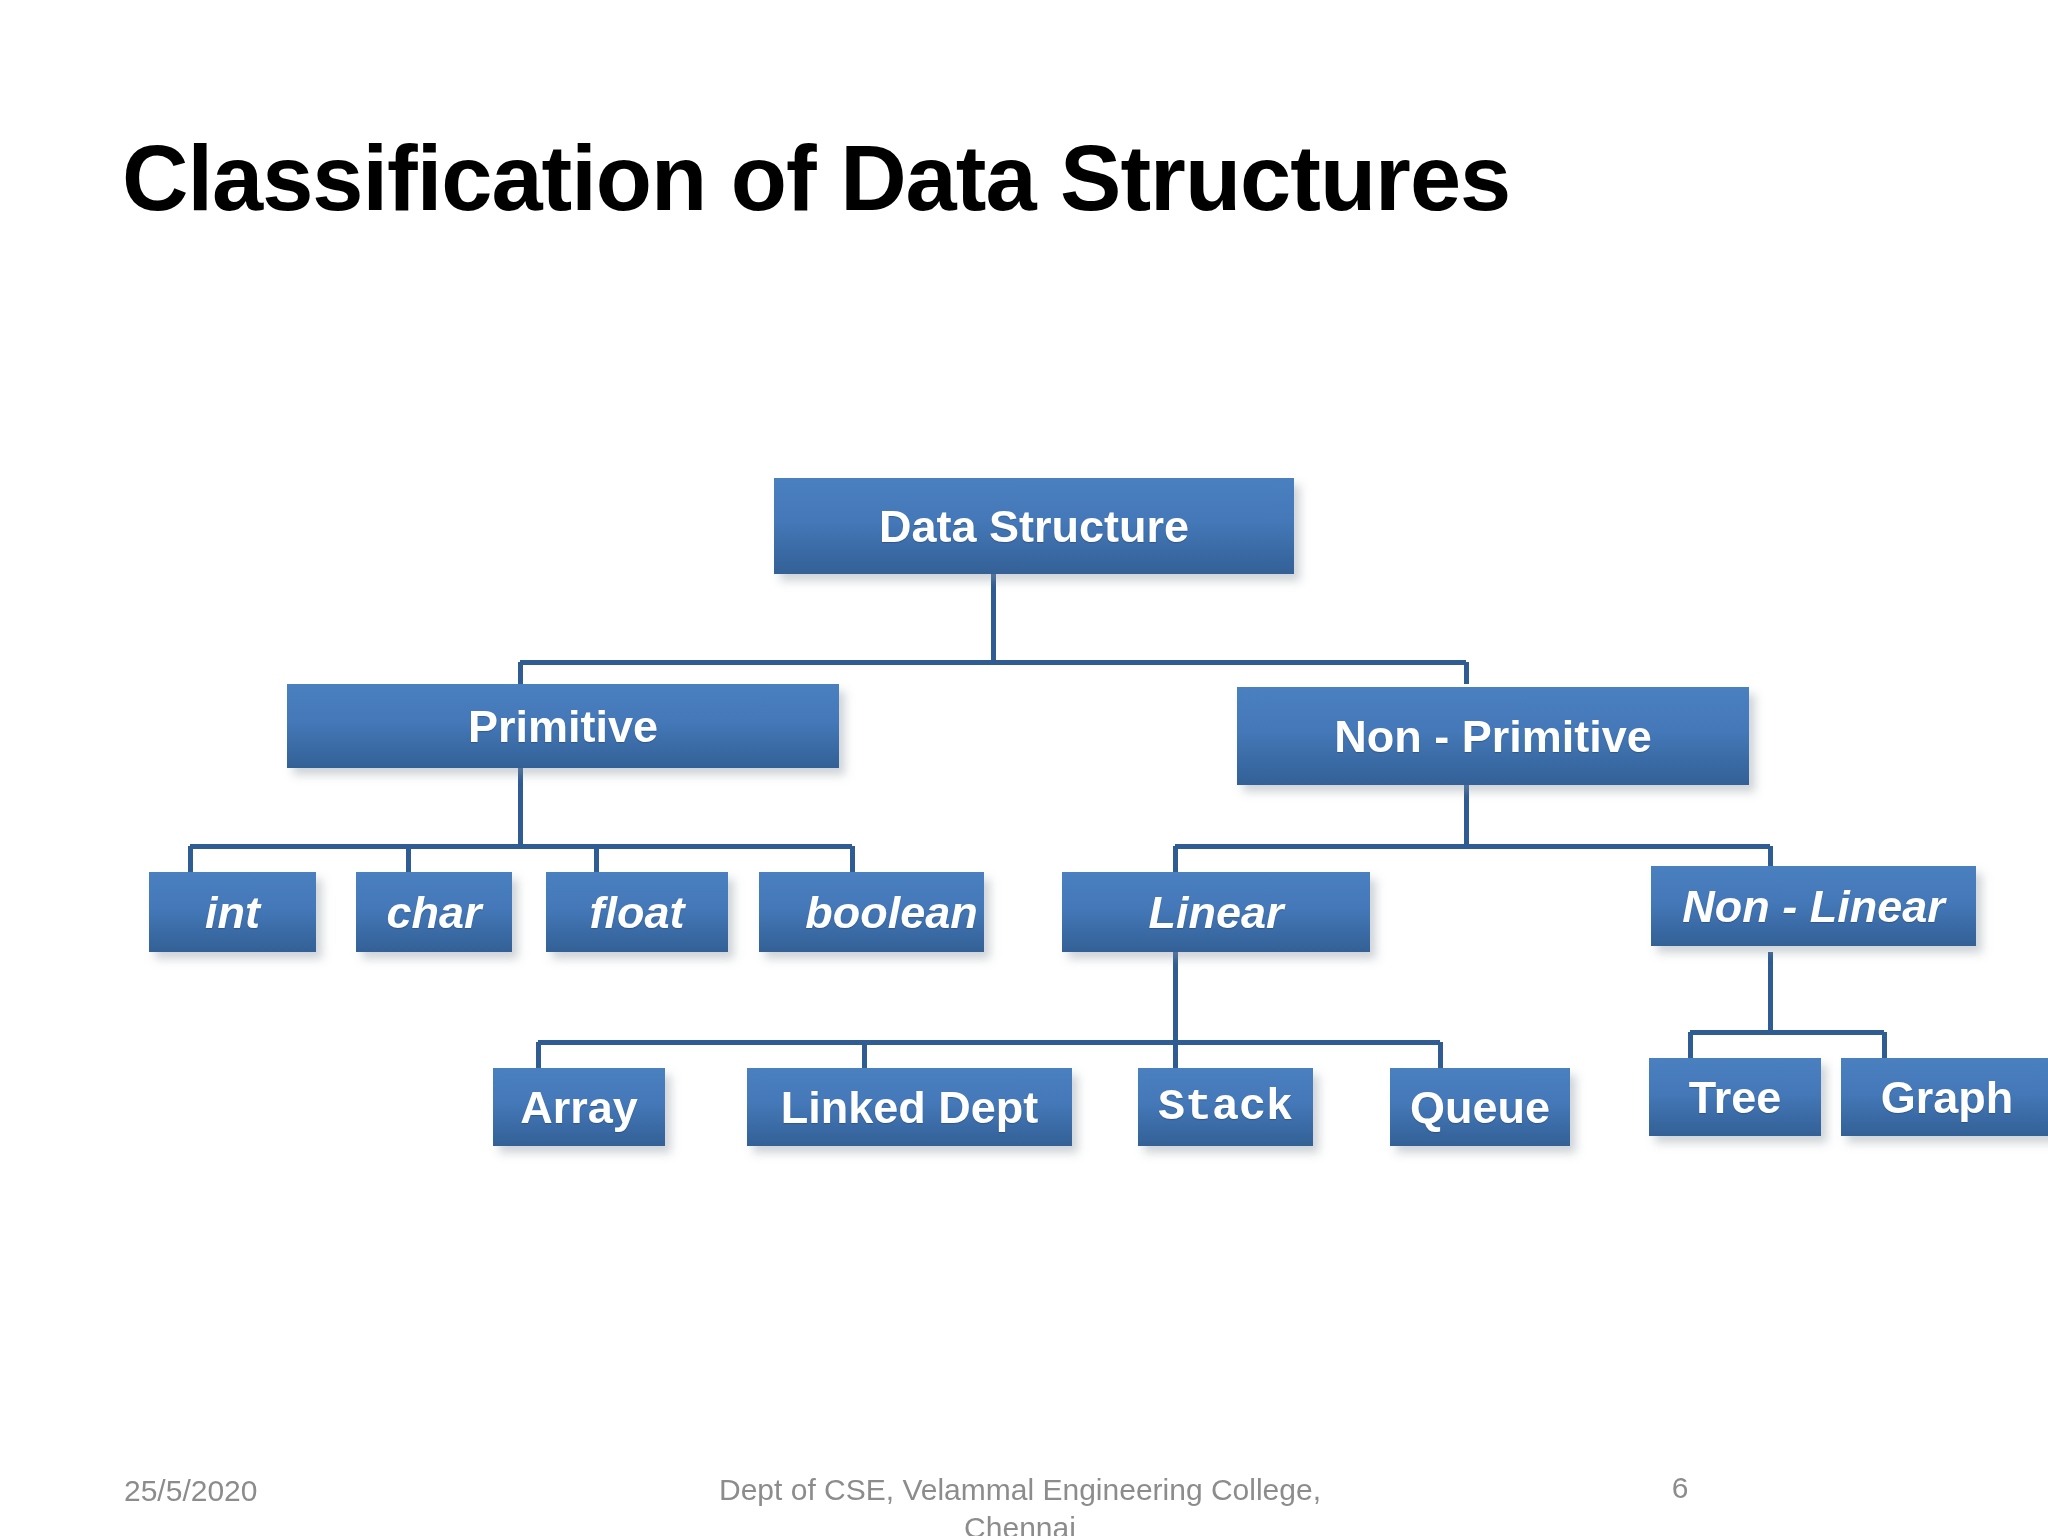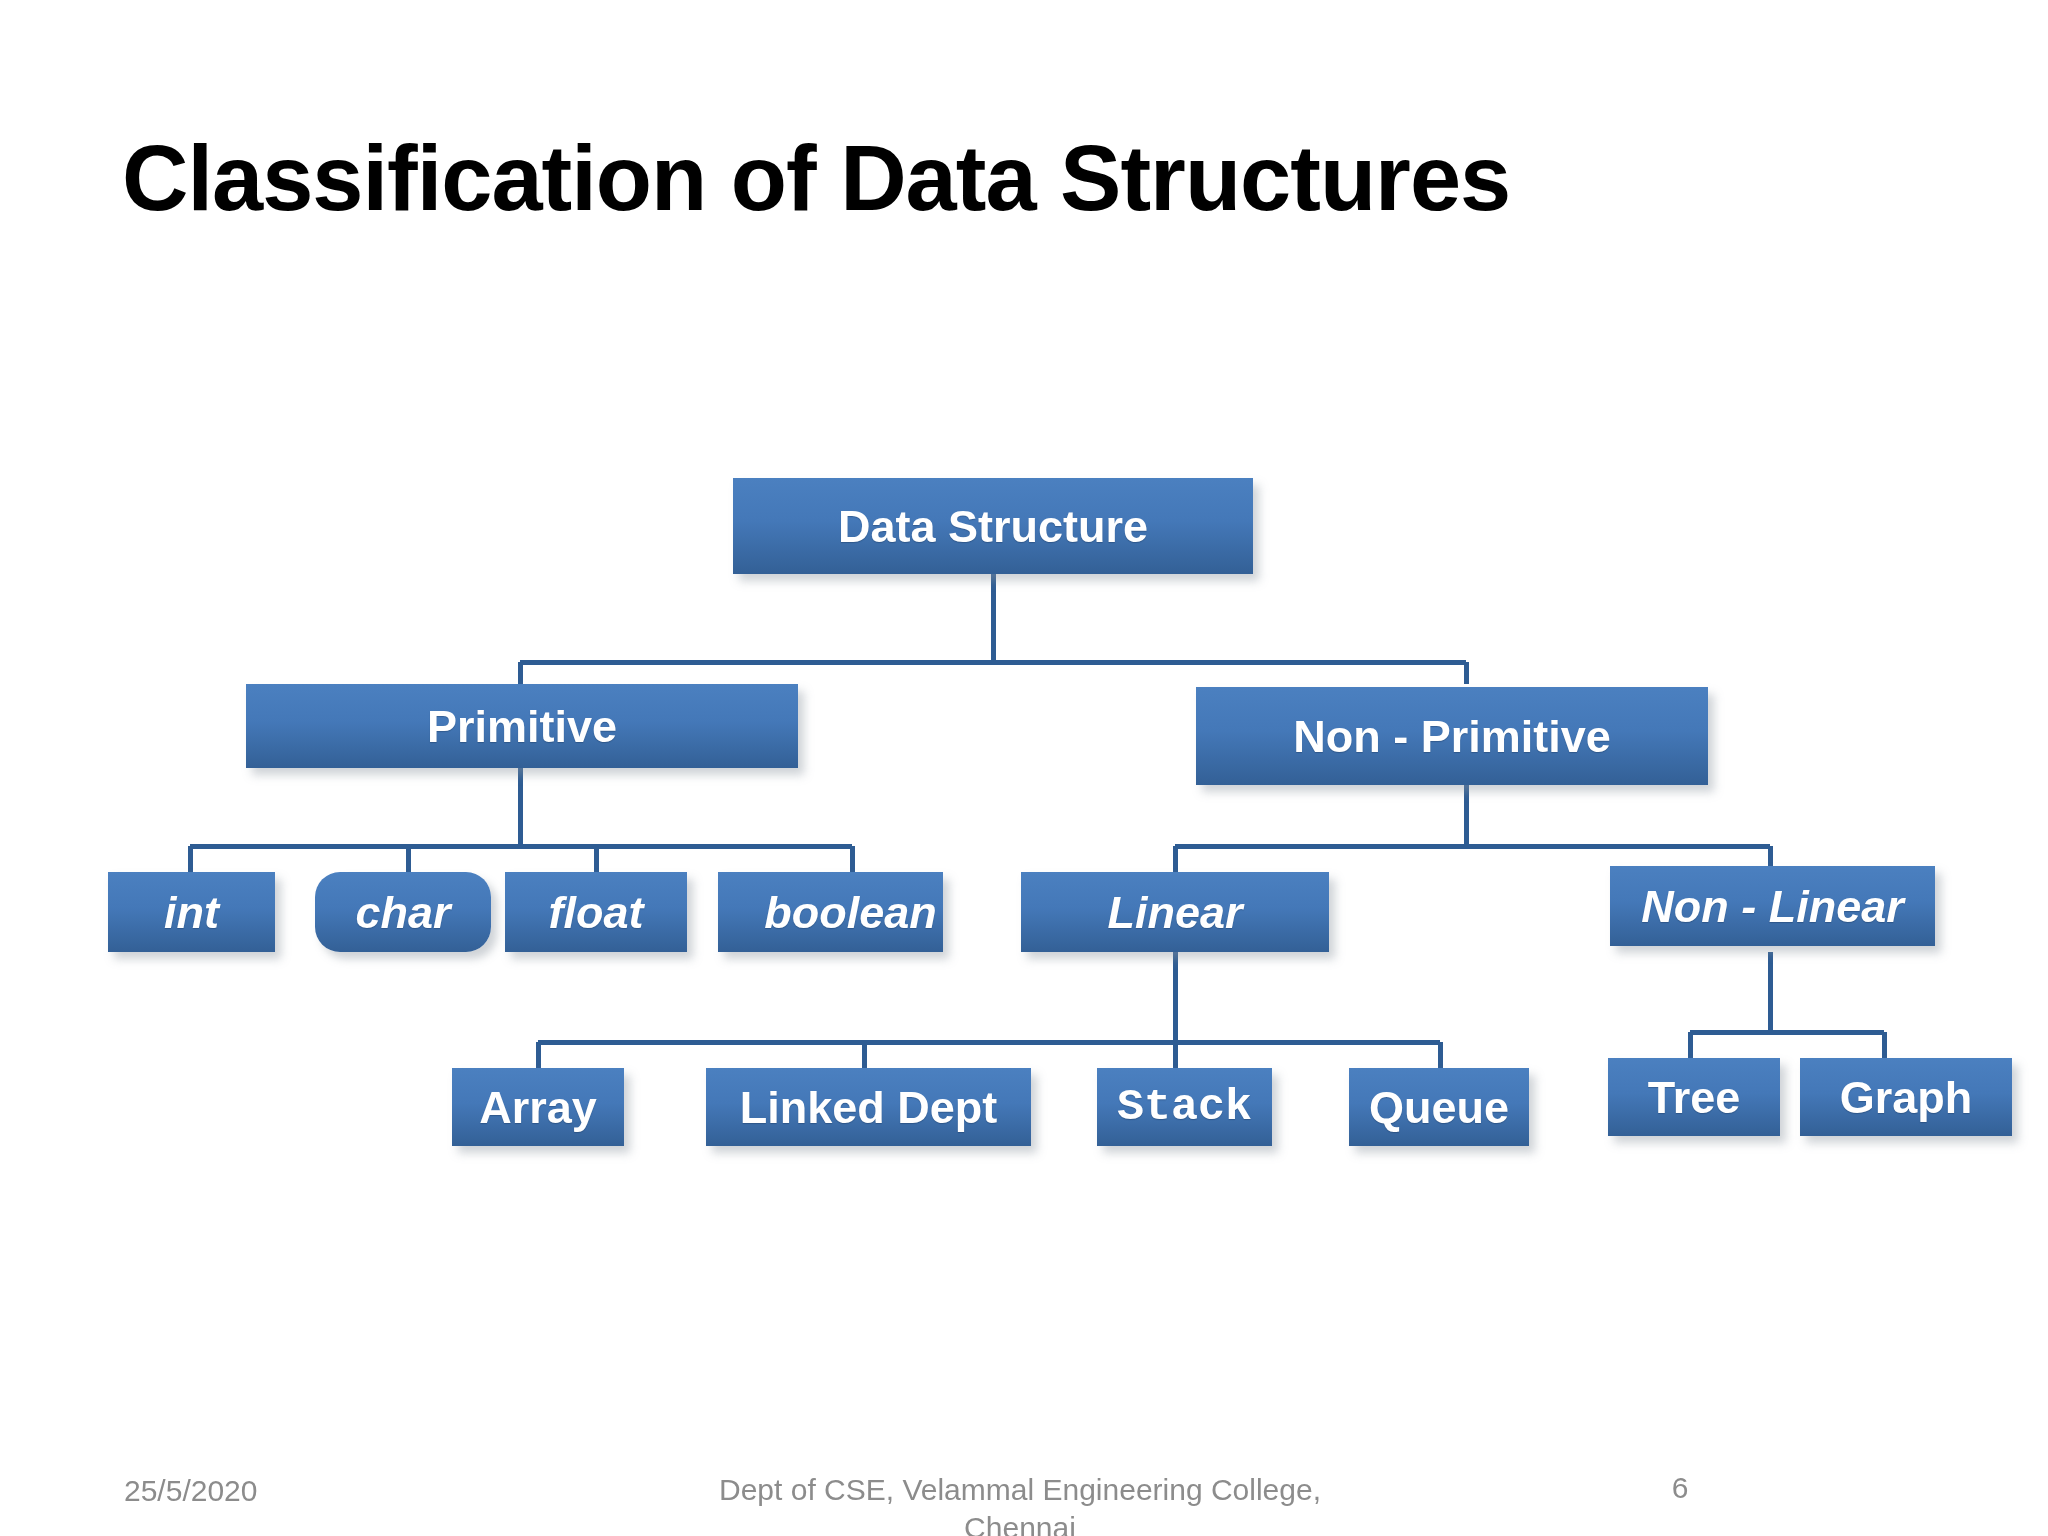--- a/index.html
+++ b/index.html
@@ -52,20 +52,21 @@
     background: linear-gradient(to bottom, #4b80c0 0%, #4478b8 45%, #336096 100%);
     box-shadow: 6px 7px 9px rgba(140, 150, 160, 0.42);
     display: flex;
     align-items: center;
     justify-content: center;
     color: #ffffff;
     font-weight: bold;
     text-align: center;
     line-height: 1;
     white-space: nowrap;
+    margin-left: 41px;
   }
   .node-label {
     color: #ffffff;
     text-shadow: 0 1px 1px rgba(20, 45, 80, 0.35);
   }
 
   
   .lvl-root .node-label { font-size: 45px; }
   .lvl-2    .node-label { font-size: 45px; }
   .lvl-3    .node-label { font-size: 45px; font-style: italic; }
@@ -150,21 +151,21 @@
     </div>
 
     <div class="node lvl-2" style="left:1196px; top:687px; width:512px; height:98px;">
       <span class="node-label">Non - Primitive</span>
     </div>
 
     <div class="node lvl-3" style="left:108px; top:872px; width:167px; height:80px;">
       <span class="node-label">int</span>
     </div>
 
-    <div class="node lvl-3" style="left:315px; top:872px; width:176px; height:80px;border-radius:25px;">
+    <div class="node lvl-3" style="left:315px; top:872px; width:156px; height:80px;">
       <span class="node-label">char</span>
     </div>
 
     <div class="node lvl-3" style="left:505px; top:872px; width:182px; height:80px;">
       <span class="node-label">float</span>
     </div>
 
     <div class="node lvl-3" style="left:718px; top:872px; width:225px; height:80px;padding-left:40px;">
       <span class="node-label">boolean</span>
     </div>

